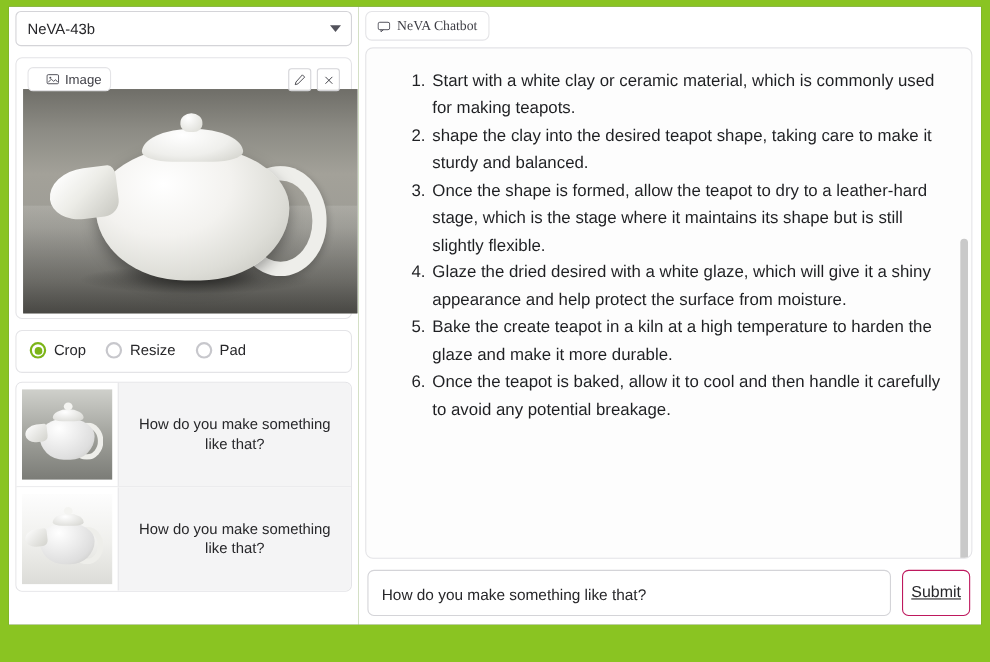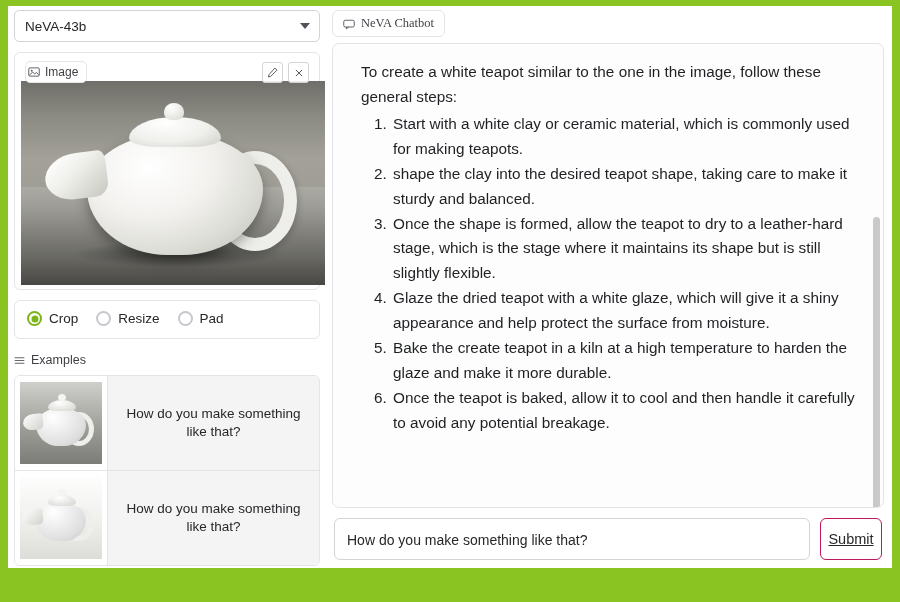--- a/index.html
+++ b/index.html
@@ -75,21 +75,21 @@
   }
   .img-tag {
     position: absolute;
     left: 10px;
     top: 8px;
     background: #ffffff;
     border: 1px solid #e4e4e7;
     border-radius: 5px;
     font-size: 12px;
     color: #3f3f46;
-    padding: 3px 8px 3px 2px;
+    padding: 3px 8px 3px 16px;
     display: flex;
     align-items: center;
     gap: 5px;
     z-index: 5;
   }
   .img-tag svg { display:block; }
   .img-tools {
     position: absolute;
     right: 10px;
     top: 9px;
@@ -484,26 +484,20 @@
           <span class="radio-mark"></span>
           <span>Resize</span>
         </div>
         <div class="radio-opt">
           <span class="radio-mark"></span>
           <span>Pad</span>
         </div>
       </div>
     </div>
 
-    <div class="examples-head">
-      <svg width="11" height="11" viewBox="0 0 16 16">
-        <path d="M1 4 H15 M1 8 H15 M1 12 H15" stroke="#52525b" stroke-width="1.3"></path>
-      </svg>
-      <span>Examples</span>
-    </div>
 
     <div class="examples-table">
       <div class="ex-row">
         <div class="ex-thumb">
           <div class="thumb-img">
             <div class="t-handle"></div>
               <div class="t-body"></div>
             <div class="t-spout"></div>
               <div class="t-lid"></div>
               <div class="t-knob"></div>
@@ -530,26 +524,25 @@
     <div class="chat-tab">
       <svg width="12" height="12" viewBox="0 0 16 16">
         <rect x="1" y="3" width="14" height="9" rx="2" fill="none" stroke="#52525b" stroke-width="1.2"></rect>
         <path d="M4.5 12 L4.5 14.5 L7.5 12" fill="none" stroke="#52525b" stroke-width="1.2"></path>
       </svg>
       <span>NeVA Chatbot</span>
     </div>
 
     <div class="chat-box">
       <div class="chat-scroll">
-        <p>To create a white teapot similar to the one in the image, follow these general steps:</p>
         <ol>
           <li>Start with a white clay or ceramic material, which is commonly used for making teapots.</li>
           <li>shape the clay into the desired teapot shape, taking care to make it sturdy and balanced.</li>
           <li>Once the shape is formed, allow the teapot to dry to a leather-hard stage, which is the stage where it maintains its shape but is still slightly flexible.</li>
-          <li>Glaze the dried teapot with a white glaze, which will give it a shiny appearance and help protect the surface from moisture.</li>
+          <li>Glaze the dried desired with a white glaze, which will give it a shiny appearance and help protect the surface from moisture.</li>
           <li>Bake the create teapot in a kiln at a high temperature to harden the glaze and make it more durable.</li>
           <li>Once the teapot is baked, allow it to cool and then handle it carefully to avoid any potential breakage.</li>
         </ol>
       </div>
       <div class="scrollbar">
         <div class="thumb"></div>
       </div>
     </div>
 
     <div class="input-row">

